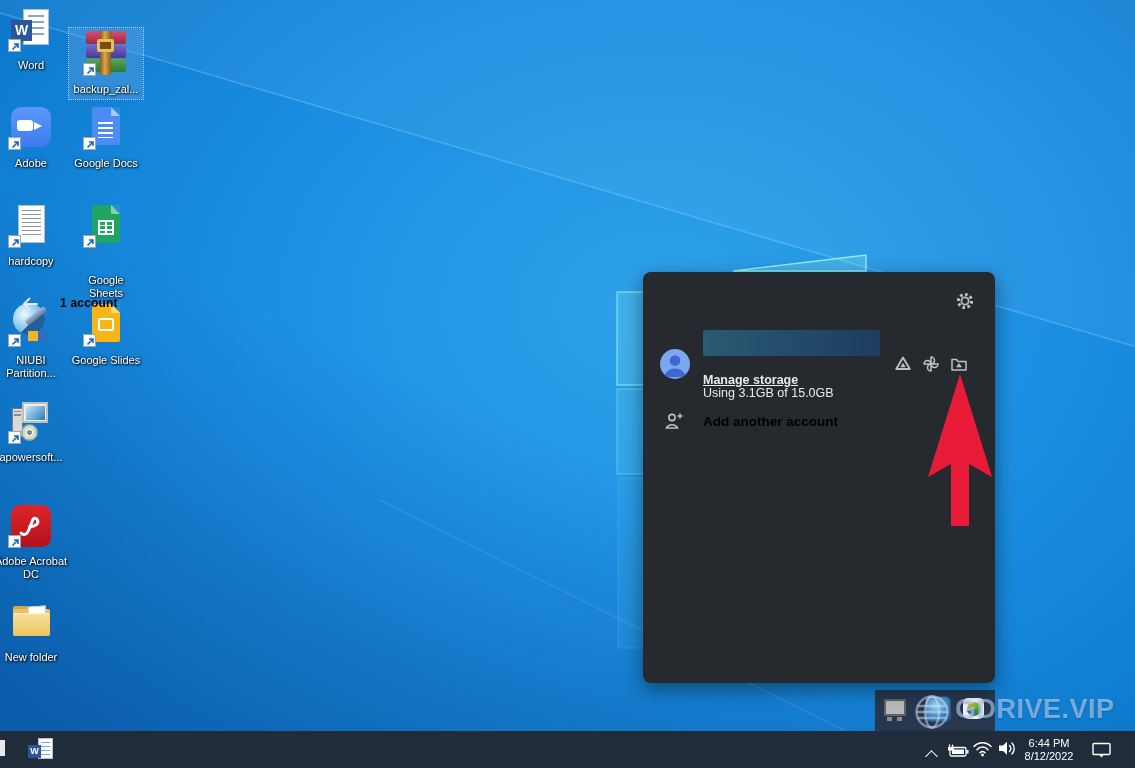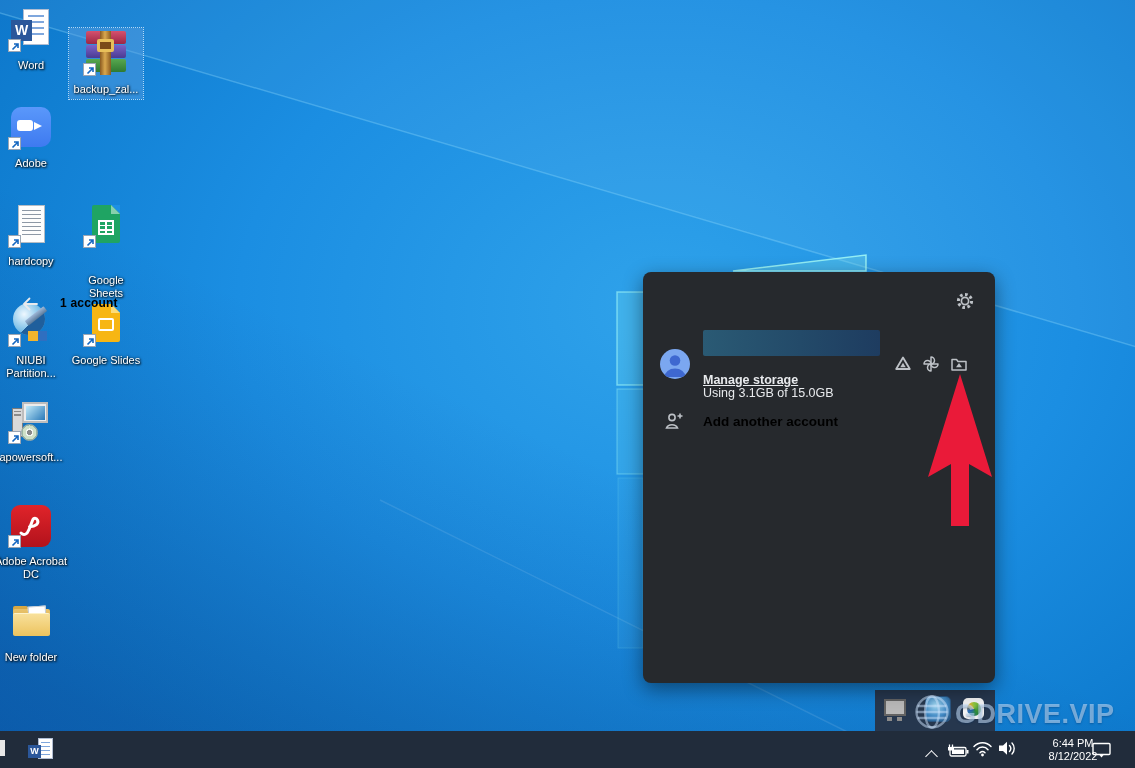--- a/index.html
+++ b/index.html
@@ -84,33 +84,33 @@
   .tray-flyout { position:absolute; left:875px; top:690px; width:120px; height:41px; background:#26374e; z-index:20; }
   .tf-monitor { position:absolute; left:9px; top:9px; width:22px; height:17px; background:#b9b9b9; border:2.5px solid #636363; }
   .tf-monitor::after { content:""; position:absolute; left:1px; bottom:-7px; width:5px; height:4px; background:#8b8b8b; box-shadow:10px 0 0 #8b8b8b; }
   .tf-globeapp { position:absolute; left:50px; top:6px; width:26px; height:26px; border-radius:5px;
     background:radial-gradient(circle at 40% 35%, #9fd6f0, #3f87c2 55%, #1d466e); border:1px solid #2a5580; }
   .tf-greenapp { position:absolute; left:88px; top:8px; width:21px; height:21px; background:#f4f4f4; border-radius:5px; }
   .tf-greenapp::after { content:""; position:absolute; left:3.5px; top:3.5px; width:14px; height:14px; border-radius:50%;
     background:conic-gradient(#8cc63f, #2e8b3a 40%, #2f6fc0 70%, #f2b42c 85%, #8cc63f); }
 
   
-  .watermark { position:absolute; left:914px; top:694px; display:flex; align-items:flex-end; gap:5px; z-index:30; pointer-events:none; }
+  .watermark { position:absolute; left:914px; top:694px; display:flex; align-items:flex-start; gap:5px; z-index:30; pointer-events:none; }
   .wm-text { font-size:27px; font-weight:bold; letter-spacing:0.5px; color:rgba(205,228,252,0.55); text-shadow:0 1px 2px rgba(0,40,90,0.35); }
 
   
   .taskbar { position:absolute; left:0; top:731px; width:1135px; height:37px; background:#212c3b; z-index:50; }
   .tb-start-frag { position:absolute; left:0; top:9px; width:5px; height:16px; background:#e8e8e8; }
   .tb-word { position:absolute; left:28px; top:6px; width:26px; height:25px; }
   .tb-word .word-page { right:1px; top:1px; width:15px; height:21px; }
   .tb-word .word-page::after { inset:3px 2px; background:repeating-linear-gradient(to bottom,#7fa7dd 0 1.5px, transparent 1.5px 4px); }
   .tb-word .word-w { left:0; top:8px; width:13px; height:13px; font-size:9px; line-height:13px; }
   .tb-chevron { position:absolute; left:927px; top:752px; width:9px; height:9px; border-top:1.8px solid #fff; border-left:1.8px solid #fff; transform:rotate(45deg); z-index:51; }
   .tb-ic { position:absolute; z-index:51; }
-  .tb-clock { position:absolute; left:1036px; top:737px; width:74px; text-align:center; color:#fff; font-size:11px; line-height:13px; z-index:51; }
+  .tb-clock { position:absolute; left:1012px; top:737px; width:74px; text-align:center; color:#fff; font-size:11px; line-height:13px; z-index:51; }
 </style>
 </head>
 <body>
 
 <div class="screen">
 
   <div class="shade-br"></div>
 
   <svg class="wallfx" width="1135" height="768">
     <line x1="-10" y1="10" x2="1140" y2="348" stroke="rgba(150,225,255,0.32)" stroke-width="1.5"></line>
@@ -158,20 +158,35 @@
         <div class="zoom-tri"></div>
       <div class="sc-badge">
           <svg width="9" height="9">
             <path d="M1.5 7.5 L6.5 2.5 M3 2 h4 v4" stroke="#1567c0" stroke-width="1.6" fill="none"></path>
           </svg>
         </div>
     </div>
     <div class="dlabel">Adobe</div>
   </div>
 
+  <div class="dicon" style="left:69px; top:102px;">
+    <div class="art">
+      <div class="gpage" style="background:#4d8bf5;">
+          <div class="gfold-cut"></div>
+          <div class="gfold" style="background:#a9c6fa;"></div>
+          <div class="gdocs-lines"></div>
+        </div>
+      <div class="sc-badge">
+          <svg width="9" height="9">
+            <path d="M1.5 7.5 L6.5 2.5 M3 2 h4 v4" stroke="#1567c0" stroke-width="1.6" fill="none"></path>
+          </svg>
+        </div>
+    </div>
+    <div class="dlabel">Google Docs</div>
+  </div>
 
   <div class="dicon" style="left:-6px; top:200px;">
     <div class="art">
       <div class="hc-page"></div>
       <div class="sc-badge">
           <svg width="9" height="9">
             <path d="M1.5 7.5 L6.5 2.5 M3 2 h4 v4" stroke="#1567c0" stroke-width="1.6" fill="none"></path>
           </svg>
         </div>
     </div>

